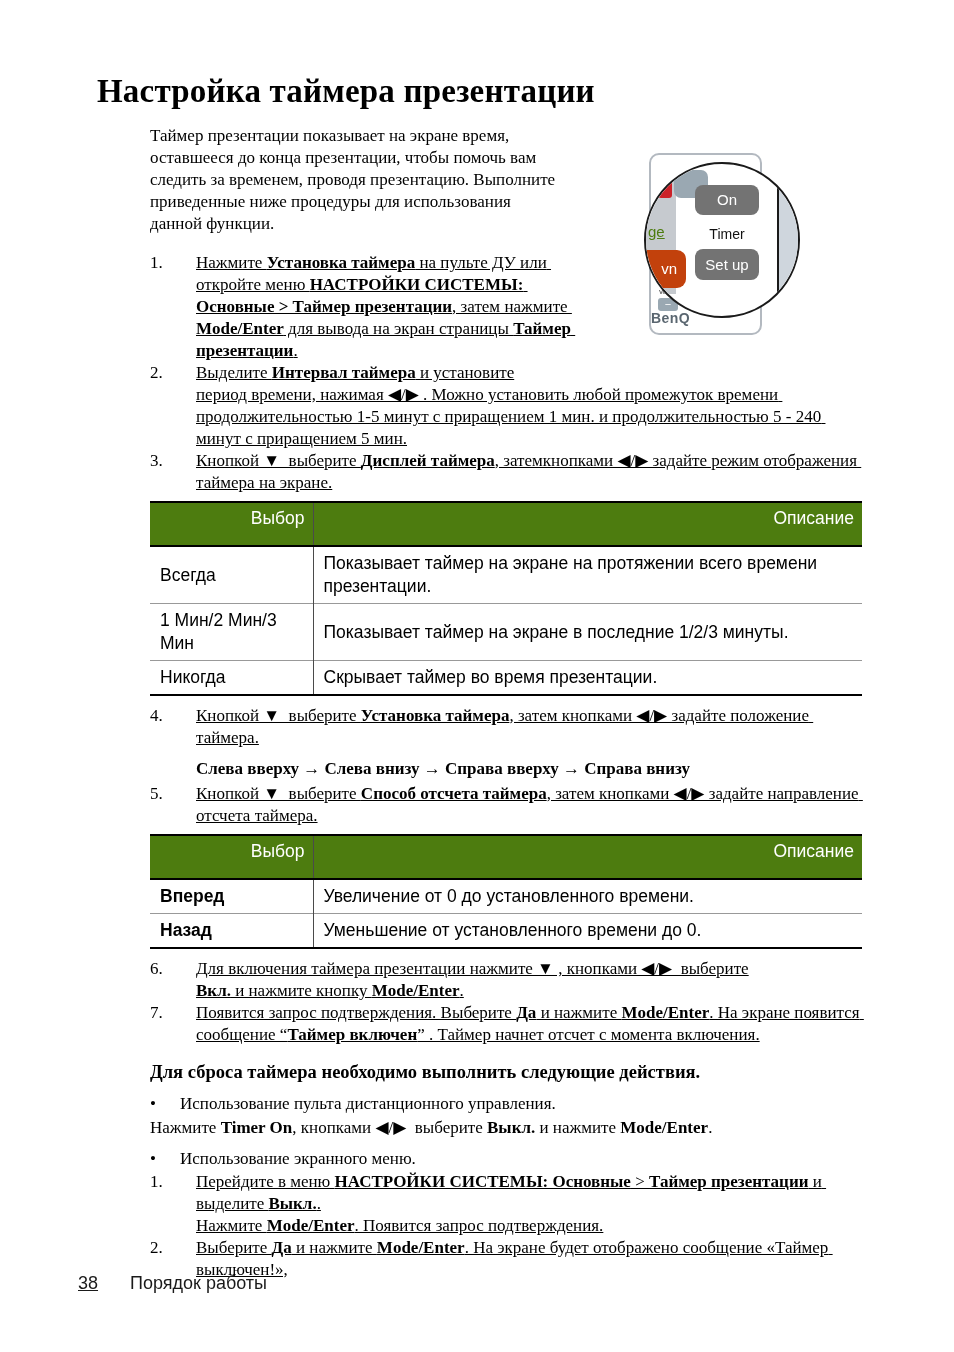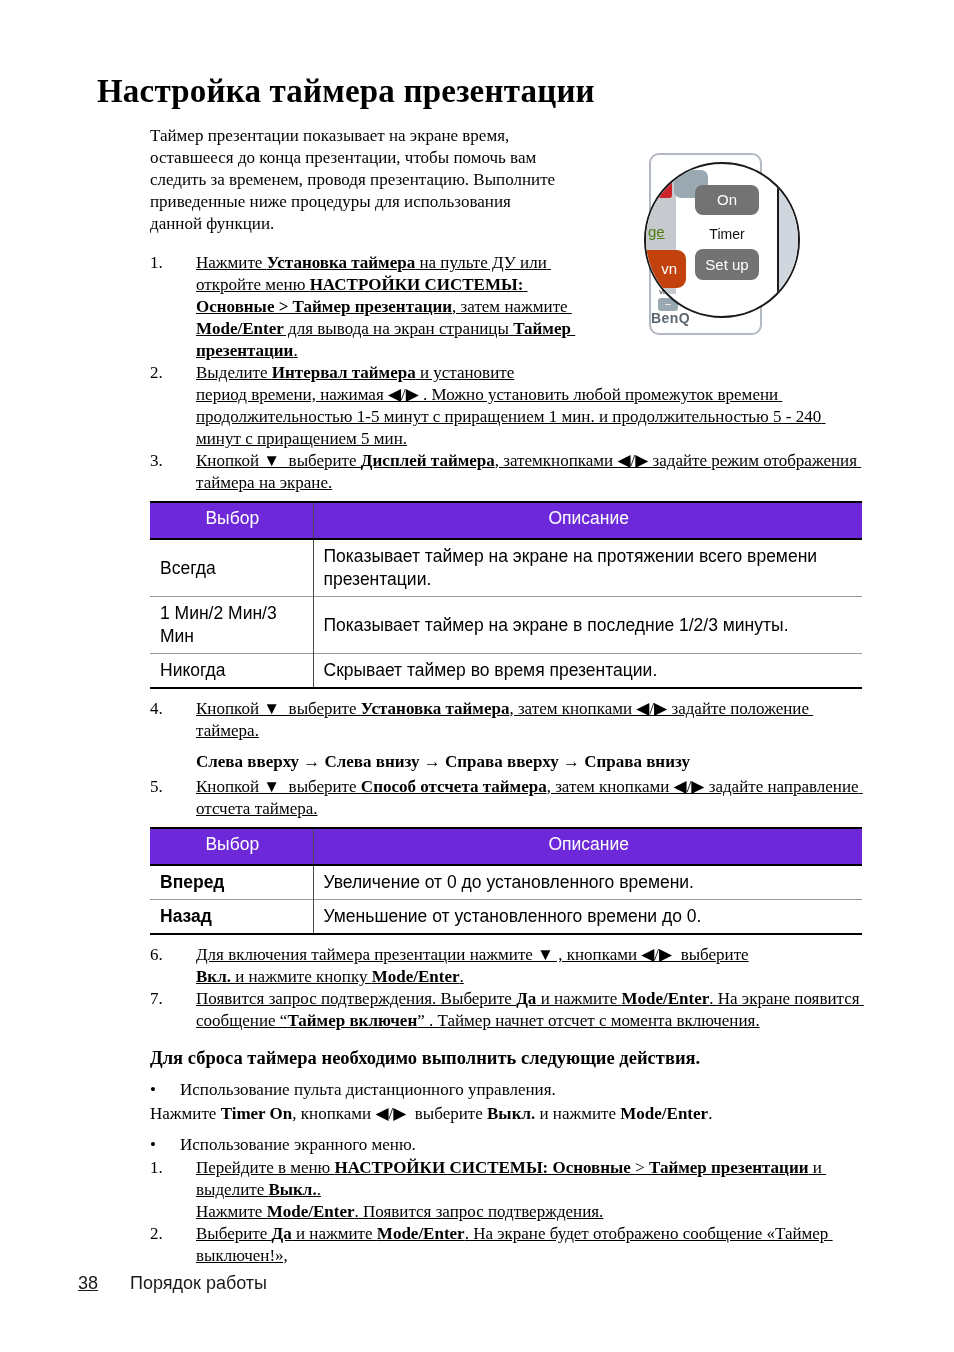--- a/index.html
+++ b/index.html
@@ -24,22 +24,22 @@
   .step .txt.narrow{flex:none;width:398px;}
   .steps-a{margin-top:9px;}
 
   table{
     border-collapse:collapse;width:712px;table-layout:fixed;
     font-family:"Liberation Sans",sans-serif;font-size:17.5px;line-height:23px;
     margin:7px 0 9px 0;border-top:2px solid #000;border-bottom:2px solid #000;
   }
   col.c1{width:163px;}
   th{
-    background:#6d28d9;color:#fff;font-weight:normal;text-align:center;
-    padding:4px 8px 8px 10px;border-bottom:2px solid #000;
+    background:#4d7c0f;color:#fff;font-weight:normal;text-align:right;
+    padding:4px 8px 15px 10px;border-bottom:2px solid #000;
   }
   td{padding:5px 8px 5px 10px;vertical-align:middle;}
   th + th, td + td{border-left:1px solid #4a4a4a;}
   tbody tr + tr td{border-top:1px solid #999;}
   .t2 td:first-child{font-weight:bold;}
 
   .cycle{margin:9px 0 3px 46px;}
   .reset-heading{font-weight:bold;font-size:18.5px;line-height:24px;margin-top:14px;}
   .bullet{display:flex;margin-top:9px;}
   .bullet .dot{width:30px;flex:none;}

